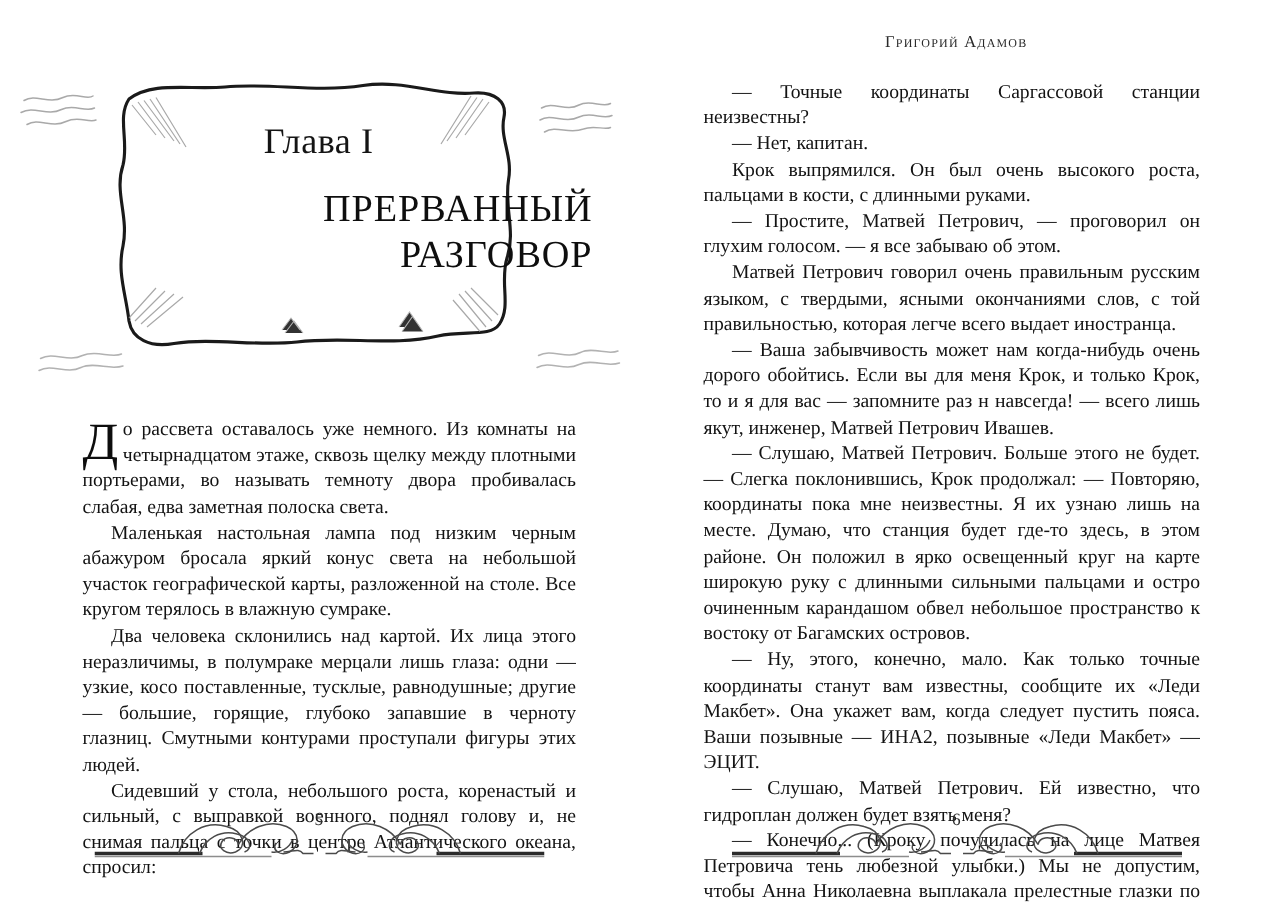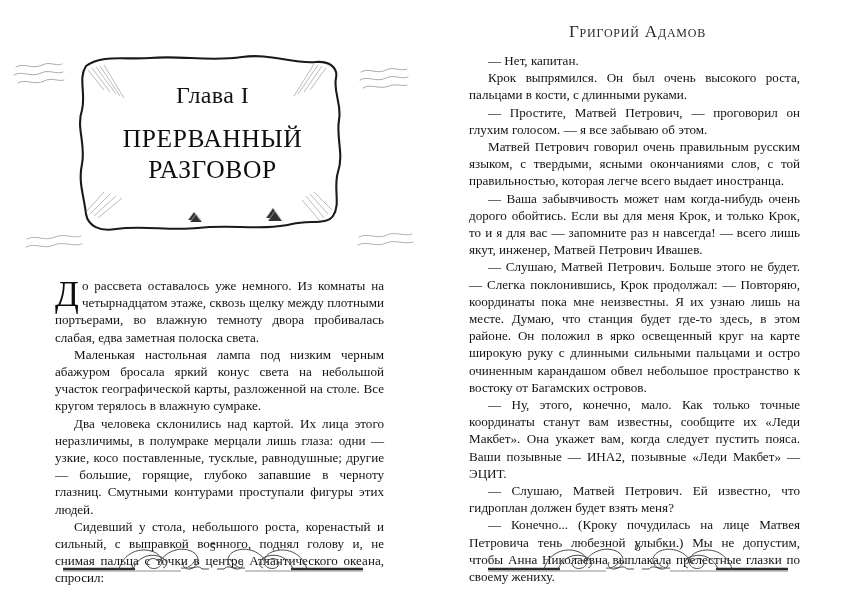--- a/index.html
+++ b/index.html
@@ -32,21 +32,21 @@
   .page-left  { width: 425px; }
   .page-right { width: 425px; }
 
   
   .running-head {
     position: absolute;
     top: 22px;
     left: 0;
     width: 100%;
     text-align: center;
-    font-size: 17px;
+    font-size: 11px;
     letter-spacing: 0.8px;
     font-variant: small-caps;
     text-transform: none;
     color: #2a2a2a;
   }
 
   
   .plaque-wrap {
     position: absolute;
     top: 44px;
@@ -72,21 +72,21 @@
     letter-spacing: 0.4px;
     margin-bottom: 14px;
     color: #141414;
   }
   .chapter-title {
     font-size: 25.5px;
     line-height: 1.22;
     letter-spacing: 0.6px;
     color: #0e0e0e;
   }
-  .chapter-title .tline { display: block; }
+  .chapter-title .tline { display: block; text-align: right; }
 
   
   .body-text {
     position: absolute;
     text-align: justify;
     font-size: 13.1px;
     line-height: 17.2px;
     color: #131313;
     hyphens: manual;
   }
@@ -217,21 +217,21 @@
       </svg>
       <svg class="cloud" style="right:-20px; bottom:-6px; width:58px; height:26px;" viewBox="0 0 58 26">
         <g stroke="#a5a5a5" stroke-width="1" fill="none" stroke-linecap="round">
           <path d="M2,8 C11,3 20,11 30,6 C38,2 48,8 55,5"></path>
           <path d="M1,16 C10,11 19,19 29,14 C38,10 47,16 56,13"></path>
         </g>
       </svg>
     </div>
 
     <div class="body-text">
-      <p class="has-dropcap"><span class="dropcap">Д</span><span>о рассвета оставалось уже немного. Из комнаты на четырнадцатом этаже, сквозь щелку между плотными портьерами, во влажную темноту двора пробивалась слабая, едва заметная полоска света.</span></p>
+      <p class="has-dropcap"><span class="dropcap">Д</span><span>о рассвета оставалось уже немного. Из комнаты на четырнадцатом этаже, сквозь щелку между плотными портьерами, во называть темноту двора пробивалась слабая, едва заметная полоска света.</span></p>
       <p><span>Маленькая настольная лампа под низким черным абажуром бросала яркий конус света на небольшой участок географической карты, разложенной на столе. Все кругом терялось в влажную сумраке.</span></p>
       <p><span>Два человека склонились над картой. Их лица этого неразличимы, в полумраке мерцали лишь глаза: одни — узкие, косо поставленные, тусклые, равнодушные; другие — большие, горящие, глубоко запавшие в черноту глазниц. Смутными контурами проступали фигуры этих людей.</span></p>
       <p><span>Сидевший у стола, небольшого роста, коренастый и сильный, с выправкой военного, поднял голову и, не снимая пальца с точки в центре Атлантического океана, спросил:</span></p>
     </div>
 
     <div class="folio-wrap">
       <svg class="folio-orn" viewBox="0 0 300 44">
         <g fill="none" stroke="#4a4a4a" stroke-width="1">
 
           <path d="M0,34 L72,34" stroke="#2b2b2b" stroke-width="2.4"></path>
@@ -255,20 +255,21 @@
       </svg>
       <div class="folio-num">5</div>
     </div>
   </div>
 
   <div class="page page-right">
 
     <div class="running-head">Григорий Адамов</div>
 
     <div class="body-text">
+      <p><span>— Точные координаты Саргассовой станции неизвестны?</span></p>
       <p><span>— Нет, капитан.</span></p>
       <p><span>Крок выпрямился. Он был очень высокого роста, пальцами в кости, с длинными руками.</span></p>
       <p><span>— Простите, Матвей Петрович, — проговорил он глухим голосом. — я все забываю об этом.</span></p>
       <p><span>Матвей Петрович говорил очень правильным русским языком, с твердыми, ясными окончаниями слов, с той правильностью, которая легче всего выдает иностранца.</span></p>
       <p><span>— Ваша забывчивость может нам когда-нибудь очень дорого обойтись. Если вы для меня Крок, и только Крок, то и я для вас — запомните раз н навсегда! — всего лишь якут, инженер, Матвей Петрович Ивашев.</span></p>
       <p><span>— Слушаю, Матвей Петрович. Больше этого не будет. — Слегка поклонившись, Крок продолжал: — Повторяю, координаты пока мне неизвестны. Я их узнаю лишь на месте. Думаю, что станция будет где-то здесь, в этом районе. Он положил в ярко освещенный круг на карте широкую руку с длинными сильными пальцами и остро очиненным карандашом обвел небольшое пространство к востоку от Багамских островов.</span></p>
       <p><span>— Ну, этого, конечно, мало. Как только точные координаты станут вам известны, сообщите их «Леди Макбет». Она укажет вам, когда следует пустить пояса. Ваши позывные — ИНА2, позывные «Леди Макбет» — ЭЦИТ.</span></p>
       <p><span>— Слушаю, Матвей Петрович. Ей известно, что гидроплан должен будет взять меня?</span></p>
       <p><span>— Конечно... (Кроку почудилась на лице Матвея Петровича тень любезной улыбки.) Мы не допустим, чтобы Анна Николаевна выплакала прелестные глазки по своему жениху.</span></p>
     </div>

